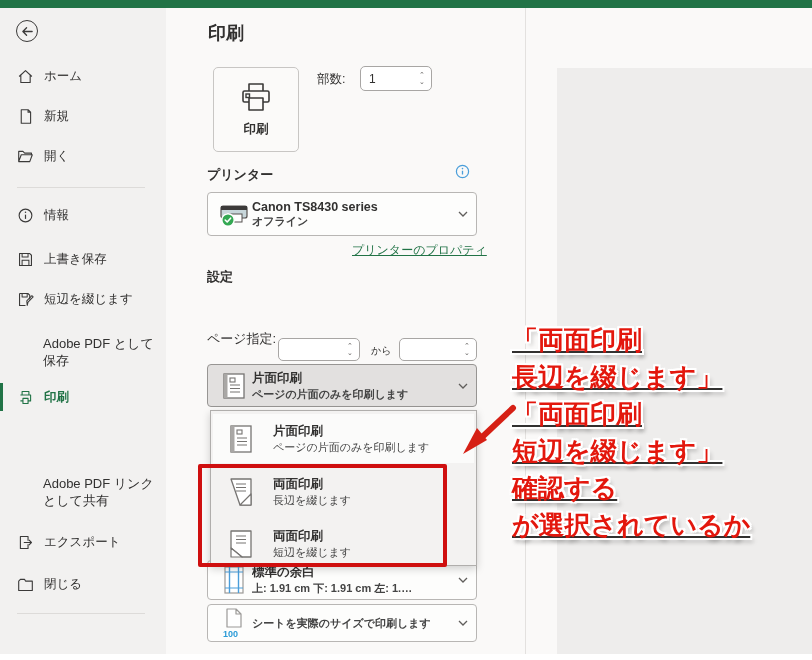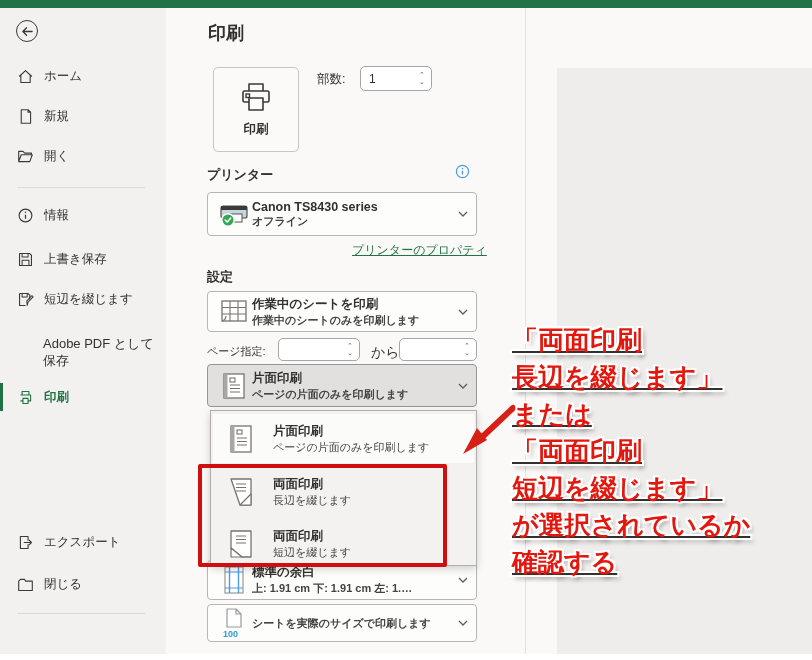--- a/index.html
+++ b/index.html
@@ -158,20 +158,24 @@
   <div class="abs nav sel" style="top:384px">
     <span class="ic">
       <svg width="17" height="17" viewBox="0 0 20 20">
           <path d="M6 7V3h8v4M4 7h12v7h-3M7 11h6v6H7zM4 14h3" fill="none" stroke="#217346" stroke-width="1.3" stroke-linejoin="round"></path>
         </svg>
     </span>
     <span>印刷</span>
   </div>
 
 
+  <div class="abs nav2" style="top:475px">
+    <div>Adobe PDF リンク</div>
+    <div>として共有</div>
+  </div>
 
   <div class="abs nav" style="top:529px">
     <span class="ic">
       <svg width="17" height="17" viewBox="0 0 20 20">
           <path d="M13 8V3H4v14h9v-5" fill="none" stroke="#3b3a39" stroke-width="1.3" stroke-linejoin="round"></path>
           <path d="M8 10h9M14 7l3 3-3 3" fill="none" stroke="#3b3a39" stroke-width="1.3" stroke-linejoin="round"></path>
         </svg>
     </span>
     <span>エクスポート</span>
   </div>
@@ -237,48 +241,30 @@
       <svg width="10" height="6" viewBox="0 0 10 6">
           <path d="M1 1l4 4 4-4" fill="none" stroke="#605e5c" stroke-width="1.3"></path>
         </svg>
     </span>
   </div>
 
   <span class="abs link" style="left:352px;top:242px">プリンターのプロパティ</span>
 
   <span class="abs heading" style="left:207px;top:268px">設定</span>
 
-  <div class="abs drop" style="top:291px;height:41px">
-    <span class="ic">
-      <svg width="30" height="27" viewBox="0 0 30 27">
-          <rect x="3" y="3" width="24" height="20" fill="none" stroke="#767472" stroke-width="1.3"></rect>
-          <path d="M3 9.5h24M3 16h24M11 3v20M19 3v20" stroke="#767472" stroke-width="1.1"></path>
-          <path d="M3 23c3-1 4-3 4-5" fill="#fdfdfc" stroke="#767472" stroke-width="1.1"></path>
-        </svg>
-    </span>
-    <span class="txt">
-      <span class="ttl" style="display:block">作業中のシートを印刷</span>
-      <span class="sub" style="display:block">作業中のシートのみを印刷します</span>
-    </span>
-    <span class="chev">
-      <svg width="10" height="6" viewBox="0 0 10 6">
-          <path d="M1 1l4 4 4-4" fill="none" stroke="#605e5c" stroke-width="1.3"></path>
-        </svg>
-    </span>
-  </div>
-
-  <span class="abs" style="left:207px;top:344px;font-size:11px">ページ指定:</span>
+
+  <span class="abs" style="left:207px;top:330px;font-size:13px">ページ指定:</span>
   <div class="abs spin" style="left:278px;top:338px;width:82px;height:23px">
     <input value="" style="">
     <span class="caret">
         <span>⌃</span>
         <span>⌄</span>
       </span>
   </div>
-  <span class="abs" style="left:371px;top:344px;font-size:14px">から</span>
+  <span class="abs" style="left:371px;top:344px;font-size:10px">から</span>
   <div class="abs spin" style="left:399px;top:338px;width:78px;height:23px">
     <input value="" style="">
     <span class="caret">
         <span>⌃</span>
         <span>⌄</span>
       </span>
   </div>
 
   <div class="abs drop" style="top:364px;height:43px;background:#e2e0df;border-color:#979593">
     <span class="ic">
@@ -384,20 +370,19 @@
   <span class="abs redarrow">
     <svg width="70" height="64" viewBox="0 0 70 64">
         <path d="M58 10L24 42" stroke="#d62015" stroke-width="6" stroke-linecap="round"></path>
         <path d="M8 56L32 42 22 30z" fill="#d62015"></path>
       </svg>
   </span>
 
   <div class="abs ann">
     <div>「両面印刷</div>
     <div>長辺を綴じます」</div>
-    <div>または</div>
     <div>「両面印刷</div>
     <div>短辺を綴じます」</div>
+    <div>確認する</div>
     <div>が選択されているか</div>
-    <div>確認する</div>
   </div>
 
 </div>
 
 </body></html>

